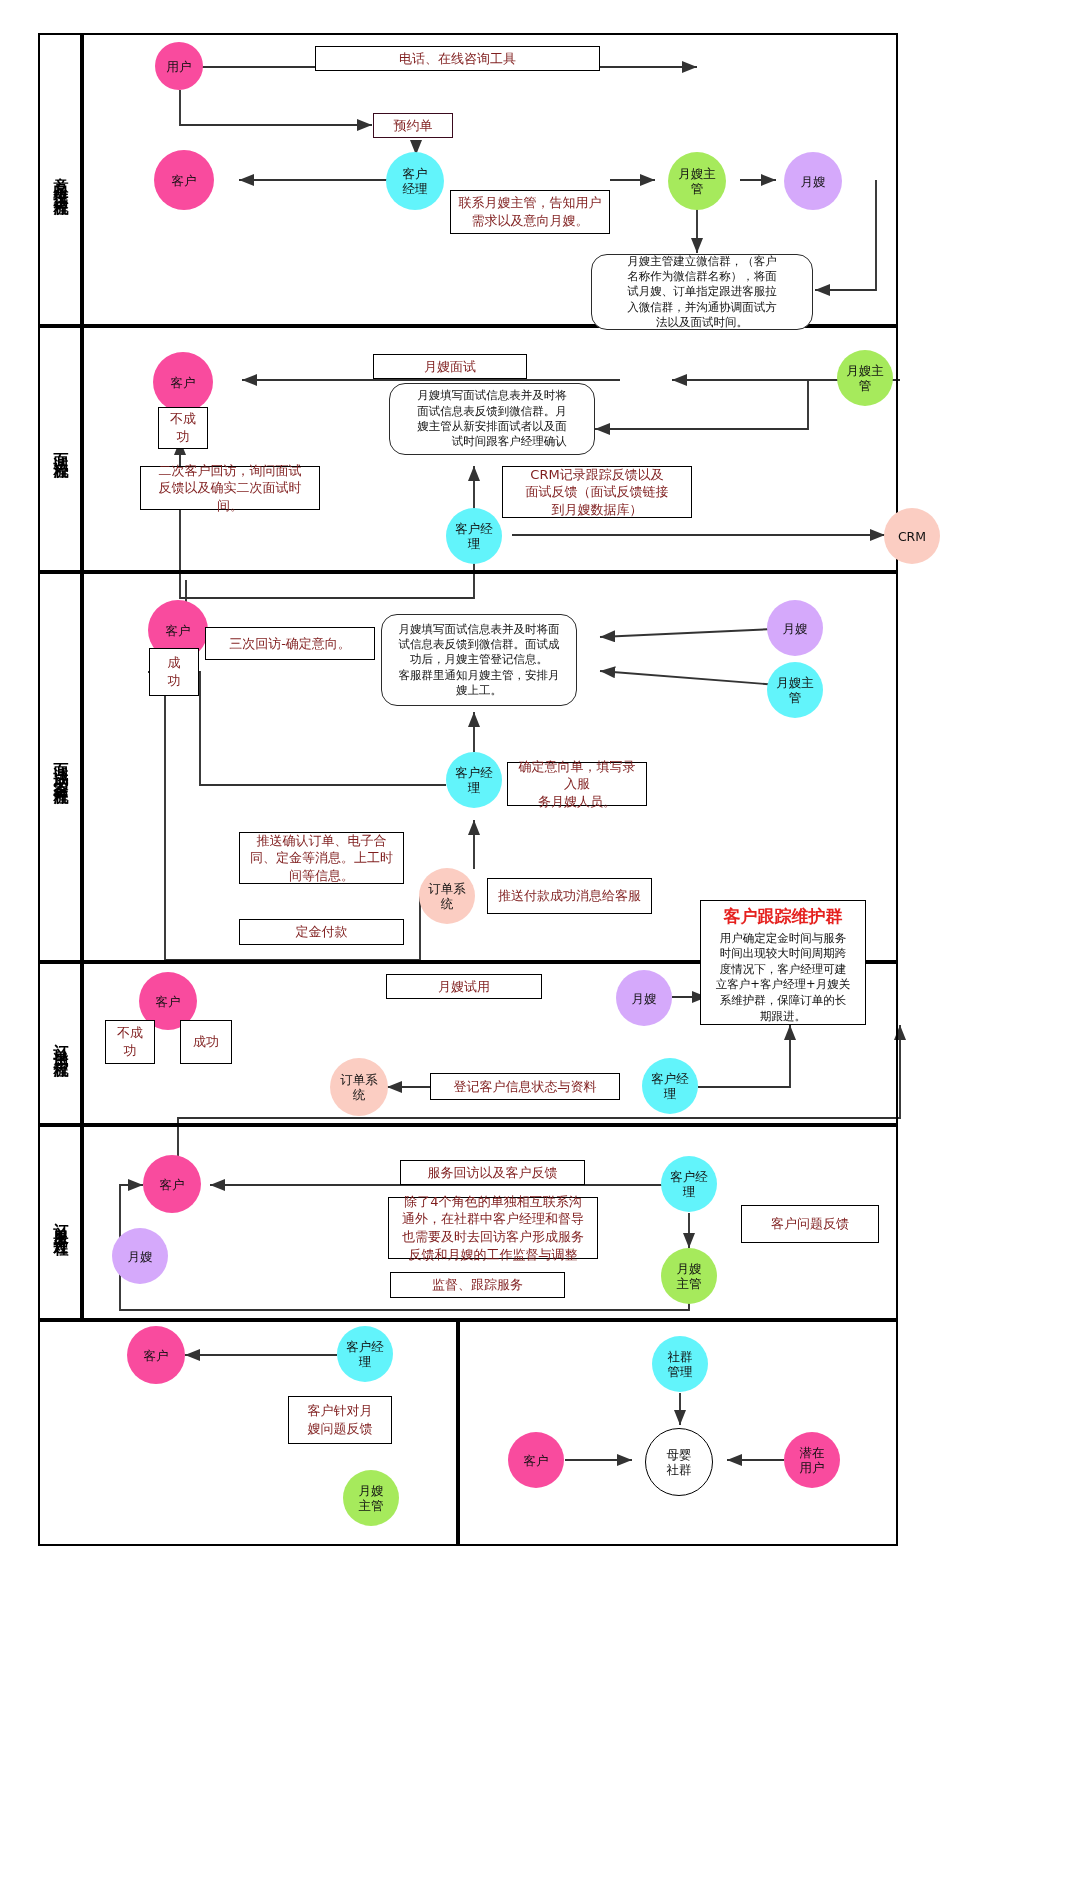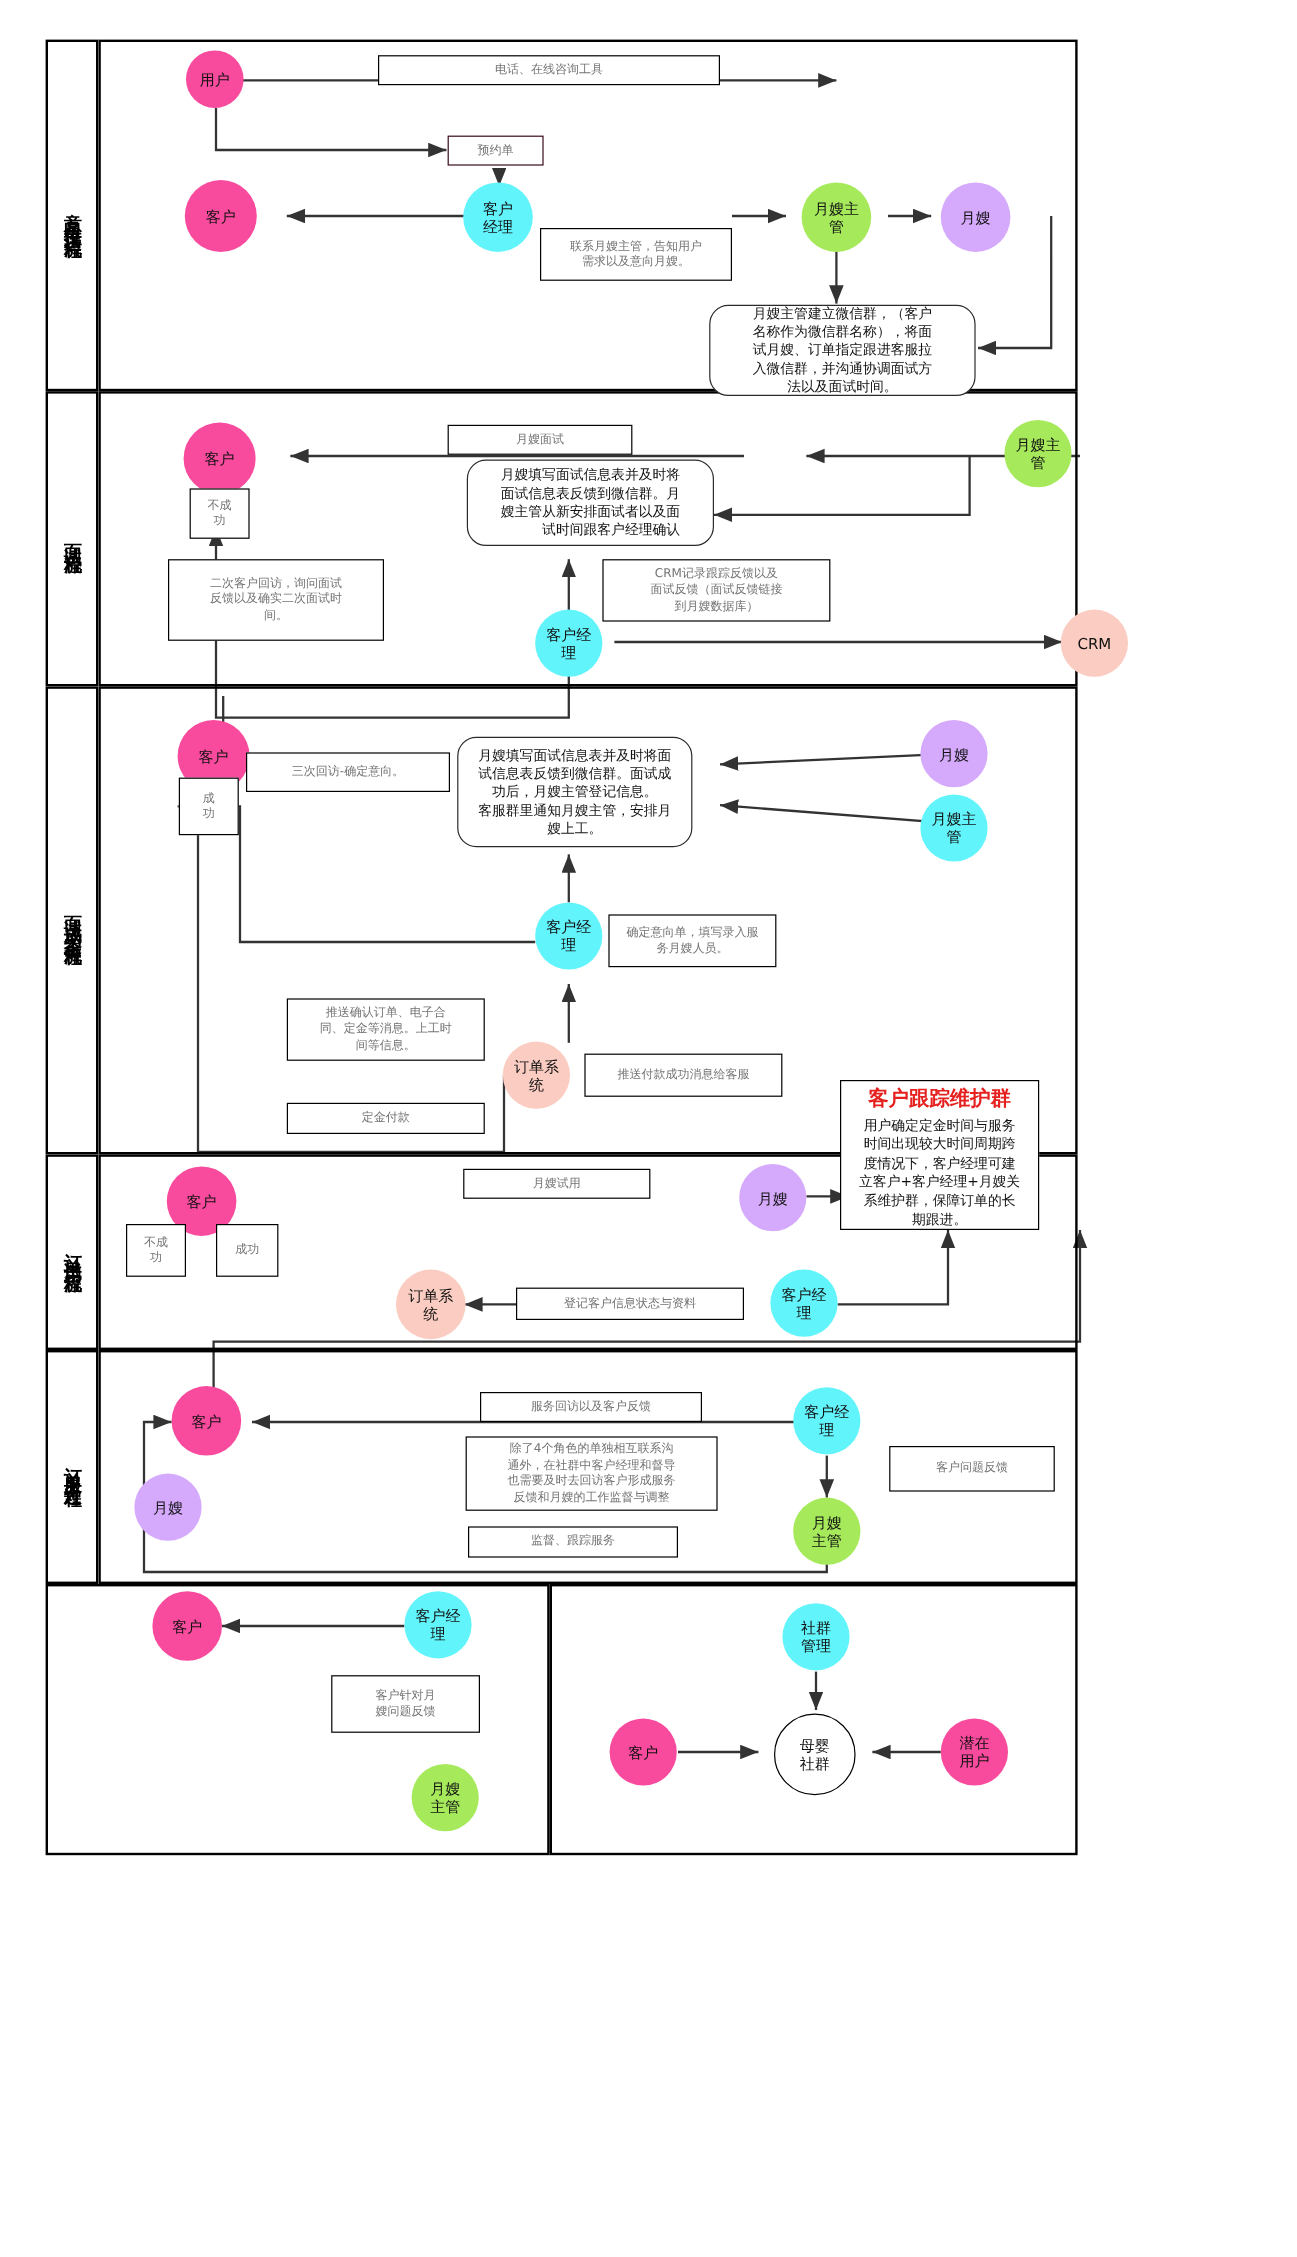--- a/index.html
+++ b/index.html
@@ -29,21 +29,21 @@
   .c-cyan{background:#62f4fb;}
   .c-green{background:#a6ea5c;}
   .c-purple{background:#d5a9fb;}
   .c-peach{background:#fbcdc2;}
   .c-white{background:#ffffff;border:1.5px solid #000;}
 
   
   .box{
     position:absolute;box-sizing:border-box;background:#fff;border:1.5px solid #000;
     display:flex;align-items:center;justify-content:center;text-align:center;
-    font-size:10px;color:#737373;line-height:1.35;padding:3px 5px;z-index:5;
+    font-size:13px;color:#7f1d1d;line-height:1.35;padding:3px 5px;z-index:5;
   }
   .rbox{
     position:absolute;box-sizing:border-box;background:#fff;border:1.6px solid #2b2b2b;
     border-radius:16px;display:flex;align-items:center;justify-content:center;
     text-align:center;font-size:11.5px;color:#111;line-height:1.33;padding:4px 7px;z-index:5;
   }
   .rbox .inner,.box .inner{white-space:pre-line;}
   .title-red{color:#e5211f;font-size:17px;}
   .kbox{
     position:absolute;box-sizing:border-box;background:#fff;border:1.5px solid #000;
@@ -149,21 +149,21 @@
   <div class="node c-green" style="left:837px;top:350px;width:56px;height:56px;white-space:pre-line;">月嫂主
 管</div>
   <div class="box" style="left:158px;top:407px;width:50px;height:42px;white-space:pre-line;">不成
 功</div>
   <div class="rbox" style="left:389px;top:383px;width:206px;height:72px;text-align:right;">
     <span class="inner" style="white-space: pre-line;">月嫂填写面试信息表并及时将
 面试信息表反馈到微信群。月
 嫂主管从新安排面试者以及面
 试时间跟客户经理确认</span>
   </div>
-  <div class="box" style="left:140px;top:466px;width:180px;height:68px;">
+  <div class="box" style="left:140px;top:466px;width:180px;height:44px;">
     <span class="inner" style="white-space: pre-line;">二次客户回访，询问面试
 反馈以及确实二次面试时
 间。</span>
   </div>
   <div class="box" style="left:502px;top:466px;width:190px;height:52px;">
     <span class="inner" style="white-space: pre-line;">CRM记录跟踪反馈以及
 面试反馈（面试反馈链接
 到月嫂数据库）</span>
   </div>
   <div class="node c-cyan" style="left:446px;top:508px;width:56px;height:56px;white-space:pre-line;">客户经
@@ -234,21 +234,21 @@
   </div>
   <div class="box" style="left:741px;top:1205px;width:138px;height:38px;">客户问题反馈</div>
   <div class="node c-purple" style="left:112px;top:1228px;width:56px;height:56px;">月嫂</div>
   <div class="node c-green" style="left:661px;top:1248px;width:56px;height:56px;white-space:pre-line;">月嫂
 主管</div>
   <div class="box" style="left:390px;top:1272px;width:175px;height:26px;">监督、跟踪服务</div>
 
   <div class="node c-pink" style="left:127px;top:1326px;width:58px;height:58px;">客户</div>
   <div class="node c-cyan" style="left:337px;top:1326px;width:56px;height:56px;white-space:pre-line;">客户经
 理</div>
-  <div class="box" style="left:276px;top:1396px;width:124px;height:48px;">
+  <div class="box" style="left:288px;top:1396px;width:104px;height:48px;">
     <span class="inner" style="white-space: pre-line;">客户针对月
 嫂问题反馈</span>
   </div>
   <div class="node c-green" style="left:343px;top:1470px;width:56px;height:56px;white-space:pre-line;">月嫂
 主管</div>
 
   <div class="node c-cyan" style="left:652px;top:1336px;width:56px;height:56px;white-space:pre-line;">社群
 管理</div>
   <div class="node c-pink" style="left:508px;top:1432px;width:56px;height:56px;">客户</div>
   <div class="node c-white" style="left:645px;top:1428px;width:68px;height:68px;white-space:pre-line;">母婴

